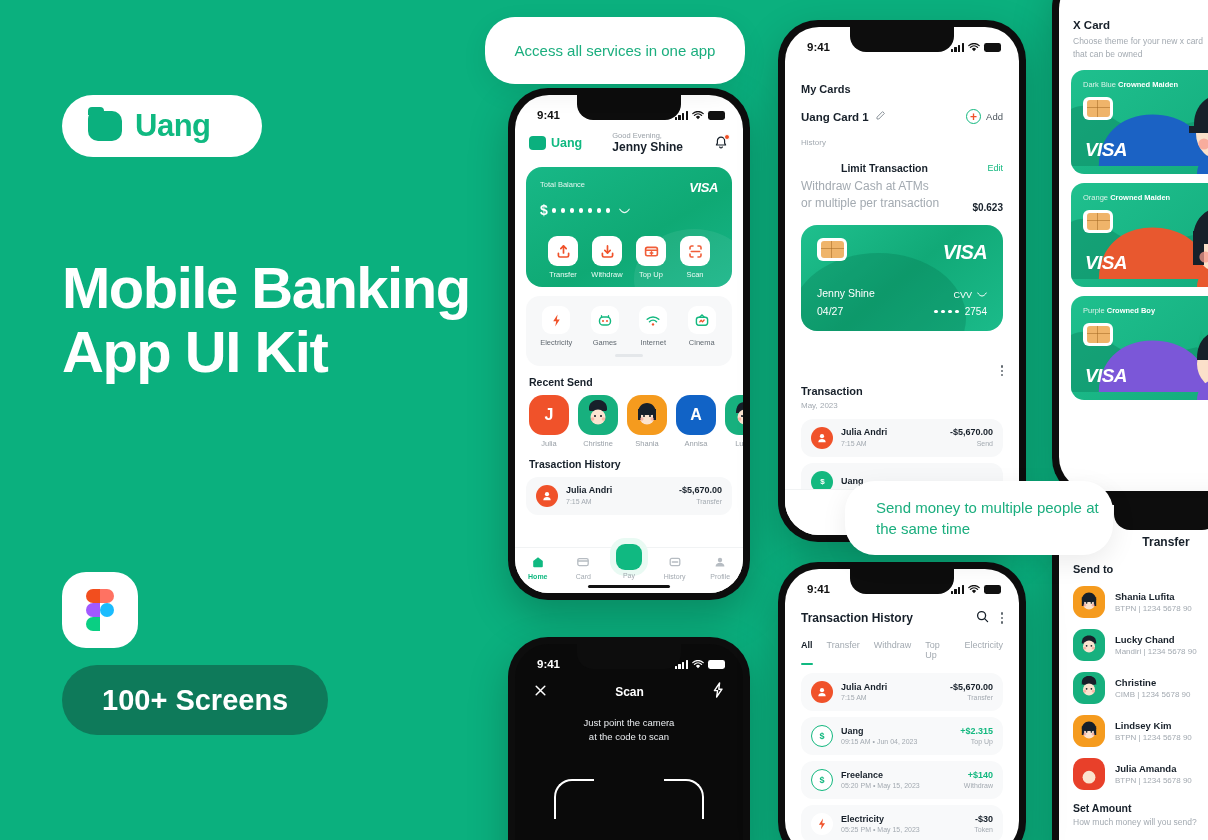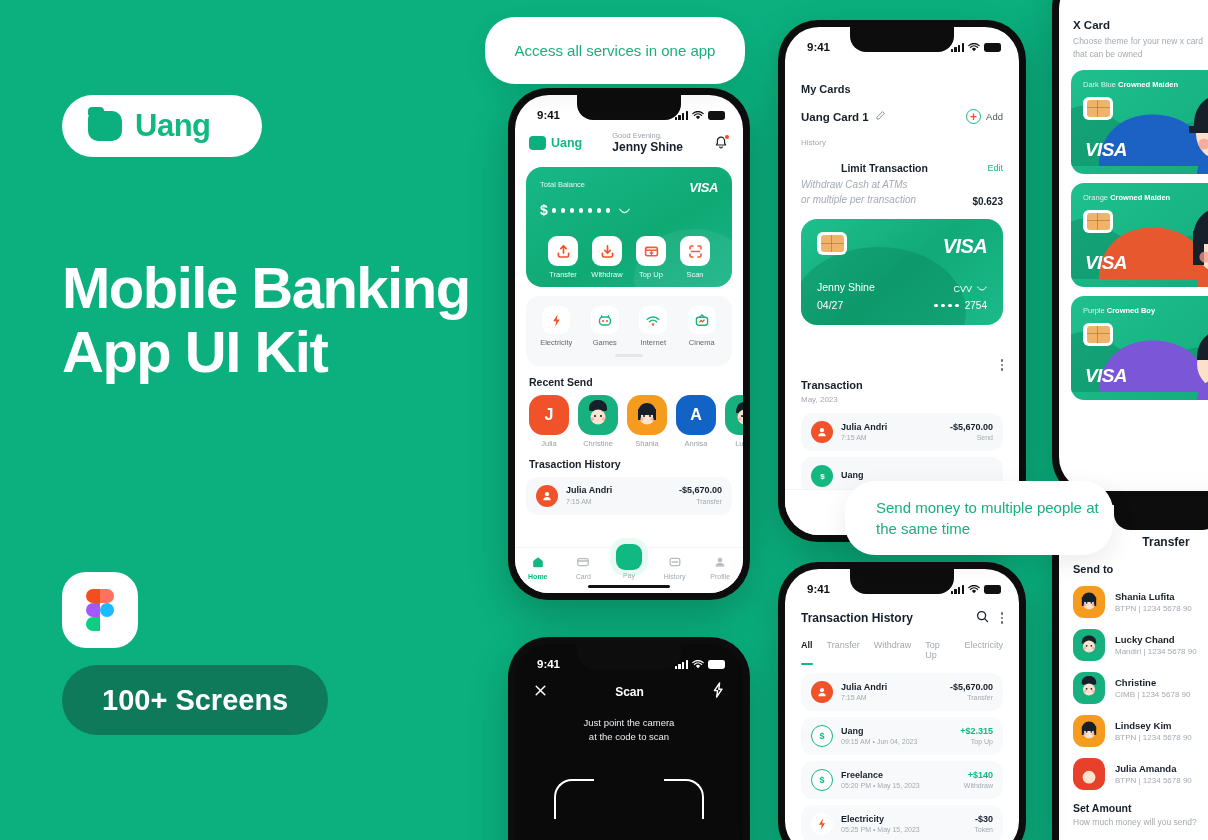--- a/index.html
+++ b/index.html
@@ -169,21 +169,21 @@
   .add-circ { width: 15px; height: 15px; border-radius: 50%; border: 1.3px solid #13B87F;
     display:flex; align-items:center; justify-content:center; color:#F0522A;
     font-size: 12px; line-height: 1; font-weight: bold; }
   .add-lbl { font-size: 9.5px; color:#4C555D; }
   .p2-sub { font-size: 8px; color:#A3AAB1; margin-top: 14px; }
   .p2-balance { font-size: 19px; font-weight: bold; color:#17202A; margin-top: 2px; letter-spacing:-.4px; }
   .p2-limit { display:flex; align-items:center; justify-content:space-between; margin-top: 15px; }
   .p2-limit-t { font-size: 10.5px; font-weight:bold; color:#17202A;padding-left:40px; }
   .p2-edit { font-size: 9px; color:#13B87F; }
   .p2-desc { display:flex; align-items:flex-end; justify-content:space-between; margin-top: 4px; }
-  .p2-desc p { font-size: 10px; color:#A3AAB1; line-height: 1.45; font-style: italic; }
+  .p2-desc p { font-size: 12px; color:#A3AAB1; line-height: 1.45; }
   .p2-desc .amt { font-size: 10px; font-weight: bold; color:#17202A; }
 
   .big-card { margin: 12px 16px 0 16px; height: 106px; border-radius: 16px;
     position: relative; overflow:hidden;
     background: linear-gradient(140deg,#1FC08E 0%, #11A977 50%, #1BBB8A 100%);
     padding: 13px 16px; }
   .big-card .blob { position:absolute; left:-10px; bottom:-52px; width: 175px; height:130px;
     border-radius:50%; background: rgba(2,110,76,.28); }
   .chip { width: 30px; height: 23px; border-radius: 6px; background:#fff;
     display:flex; align-items:center; justify-content:center; position:relative; z-index:2; }

